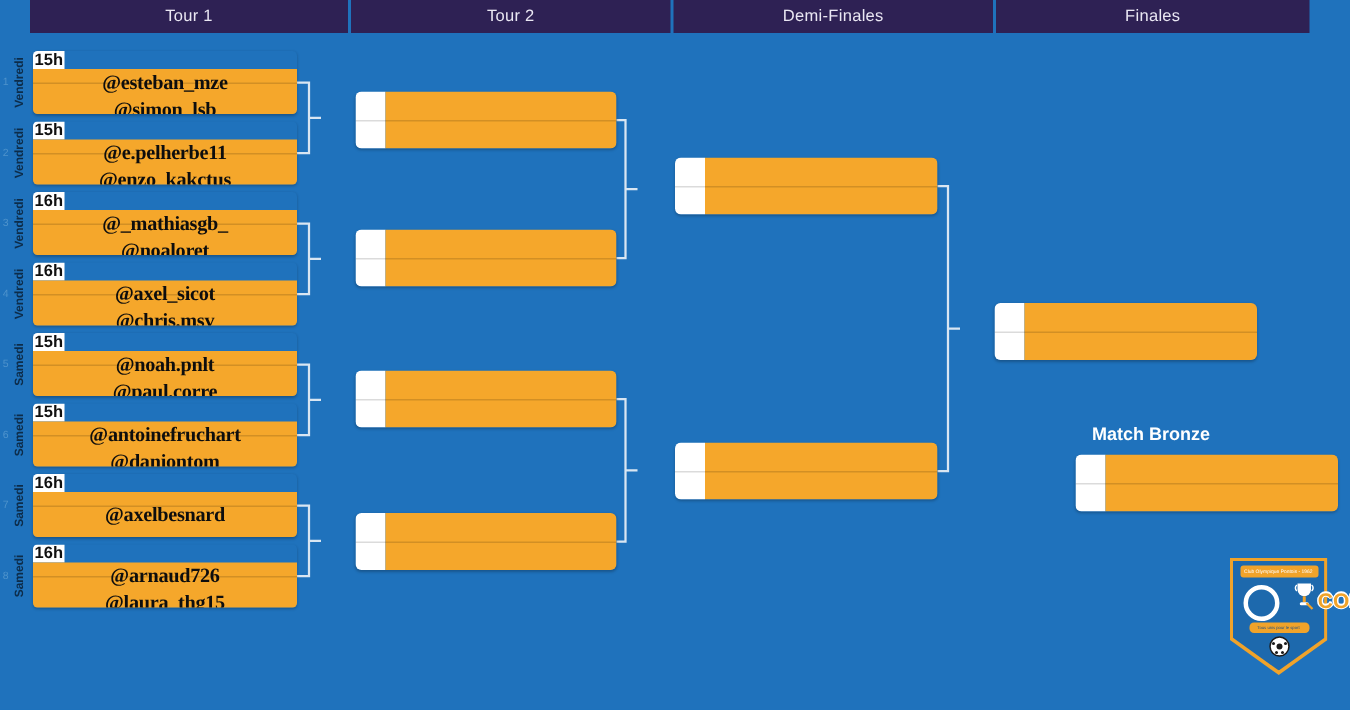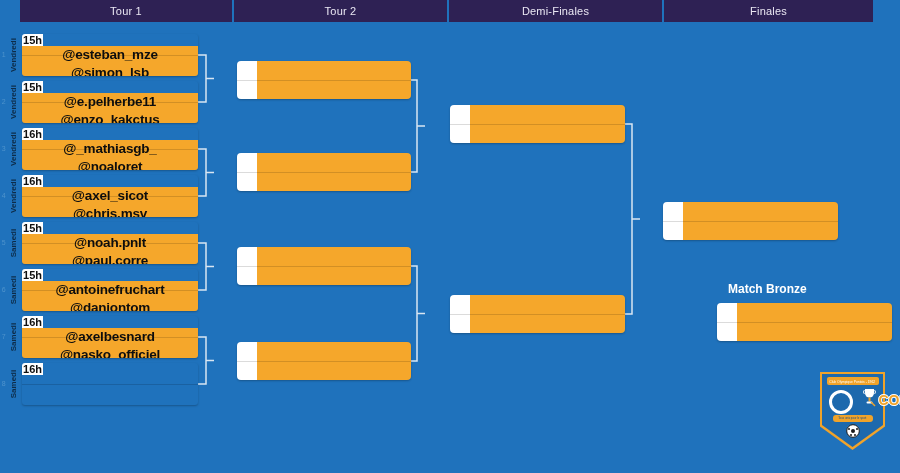--- a/index.html
+++ b/index.html
@@ -36,21 +36,21 @@
   .m-time{
     width:21px;background:#fff;flex:none;
     display:flex;align-items:center;justify-content:center;
     font-size:11px;font-weight:bold;color:#101010;
   }
   .m-players{
     flex:1;background:#f5a72b;
     display:flex;flex-direction:column;align-items:center;justify-content:center;
   }
   .m-player{
-    font-family:Liberation Sans, sans-serif;
+    font-family:Liberation Serif, serif;
     font-size:13.5px;font-weight:bold;color:#0e0e0e;
     line-height:18px;letter-spacing:-.2px;white-space:nowrap;
   }
   .h-divider{
     position:absolute;left:0;right:0;top:50%;height:1px;
     background:rgba(0,0,0,.14);
   }
   
   .ebox{
     position:absolute;height:38px;width:175px;
@@ -203,30 +203,33 @@
       <div class="h-divider"></div>
     </div>
   </div>
     <div class="match-row" style="top: 316px;">
     <span class="m-num">7</span>
     <span class="m-day">Samedi</span>
     <div class="m-box">
       <div class="m-time">16h</div>
       <div class="m-players">
         <span class="m-player">@axelbesnard</span>
-        <span class="m-player">@nasko_officiel</span>
       </div>
       <div class="h-divider"></div>
     </div>
   </div>
     <div class="match-row" style="top: 363px;">
     <span class="m-num">8</span>
     <span class="m-day">Samedi</span>
     <div class="m-box">
       <div class="m-time">16h</div>
+      <div class="m-players">
+        <span class="m-player">@arnaud726</span>
+        <span class="m-player">@laura_thg15</span>
+      </div>
       <div class="h-divider"></div>
     </div>
   </div>
   </div>
 
 <div class="ebox" style="left:237px;top:61px;width:174px">
     <div class="w"></div>
     <div class="o"></div>
     <div class="h-divider"></div>
   </div>

